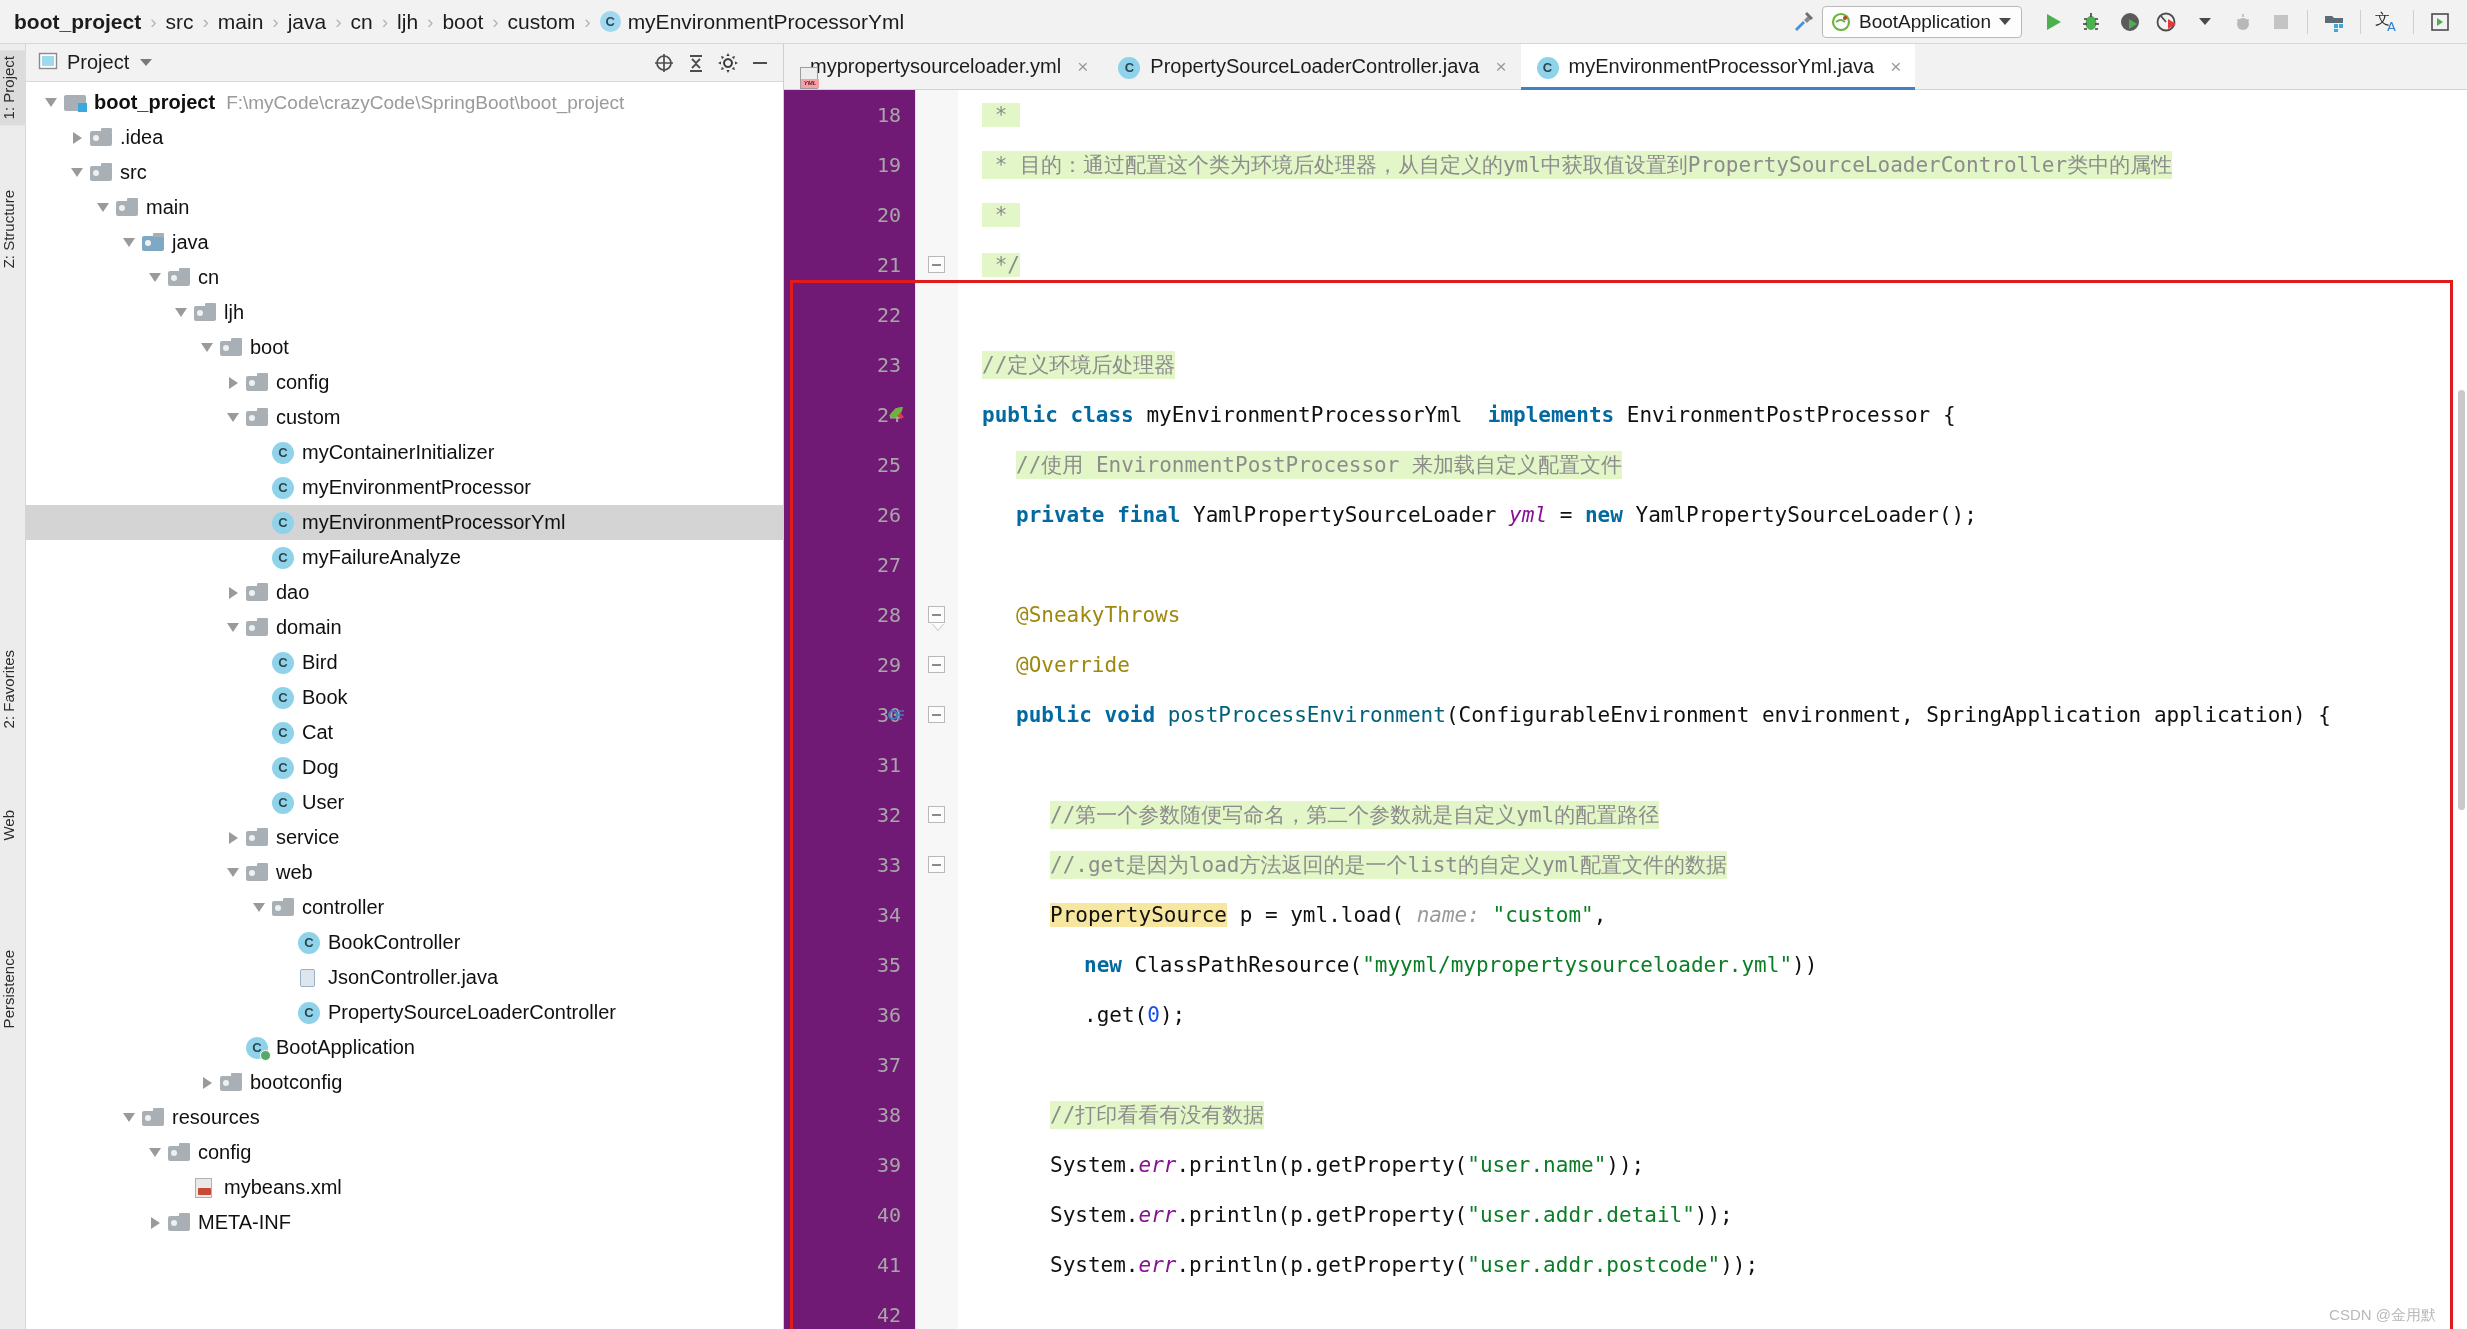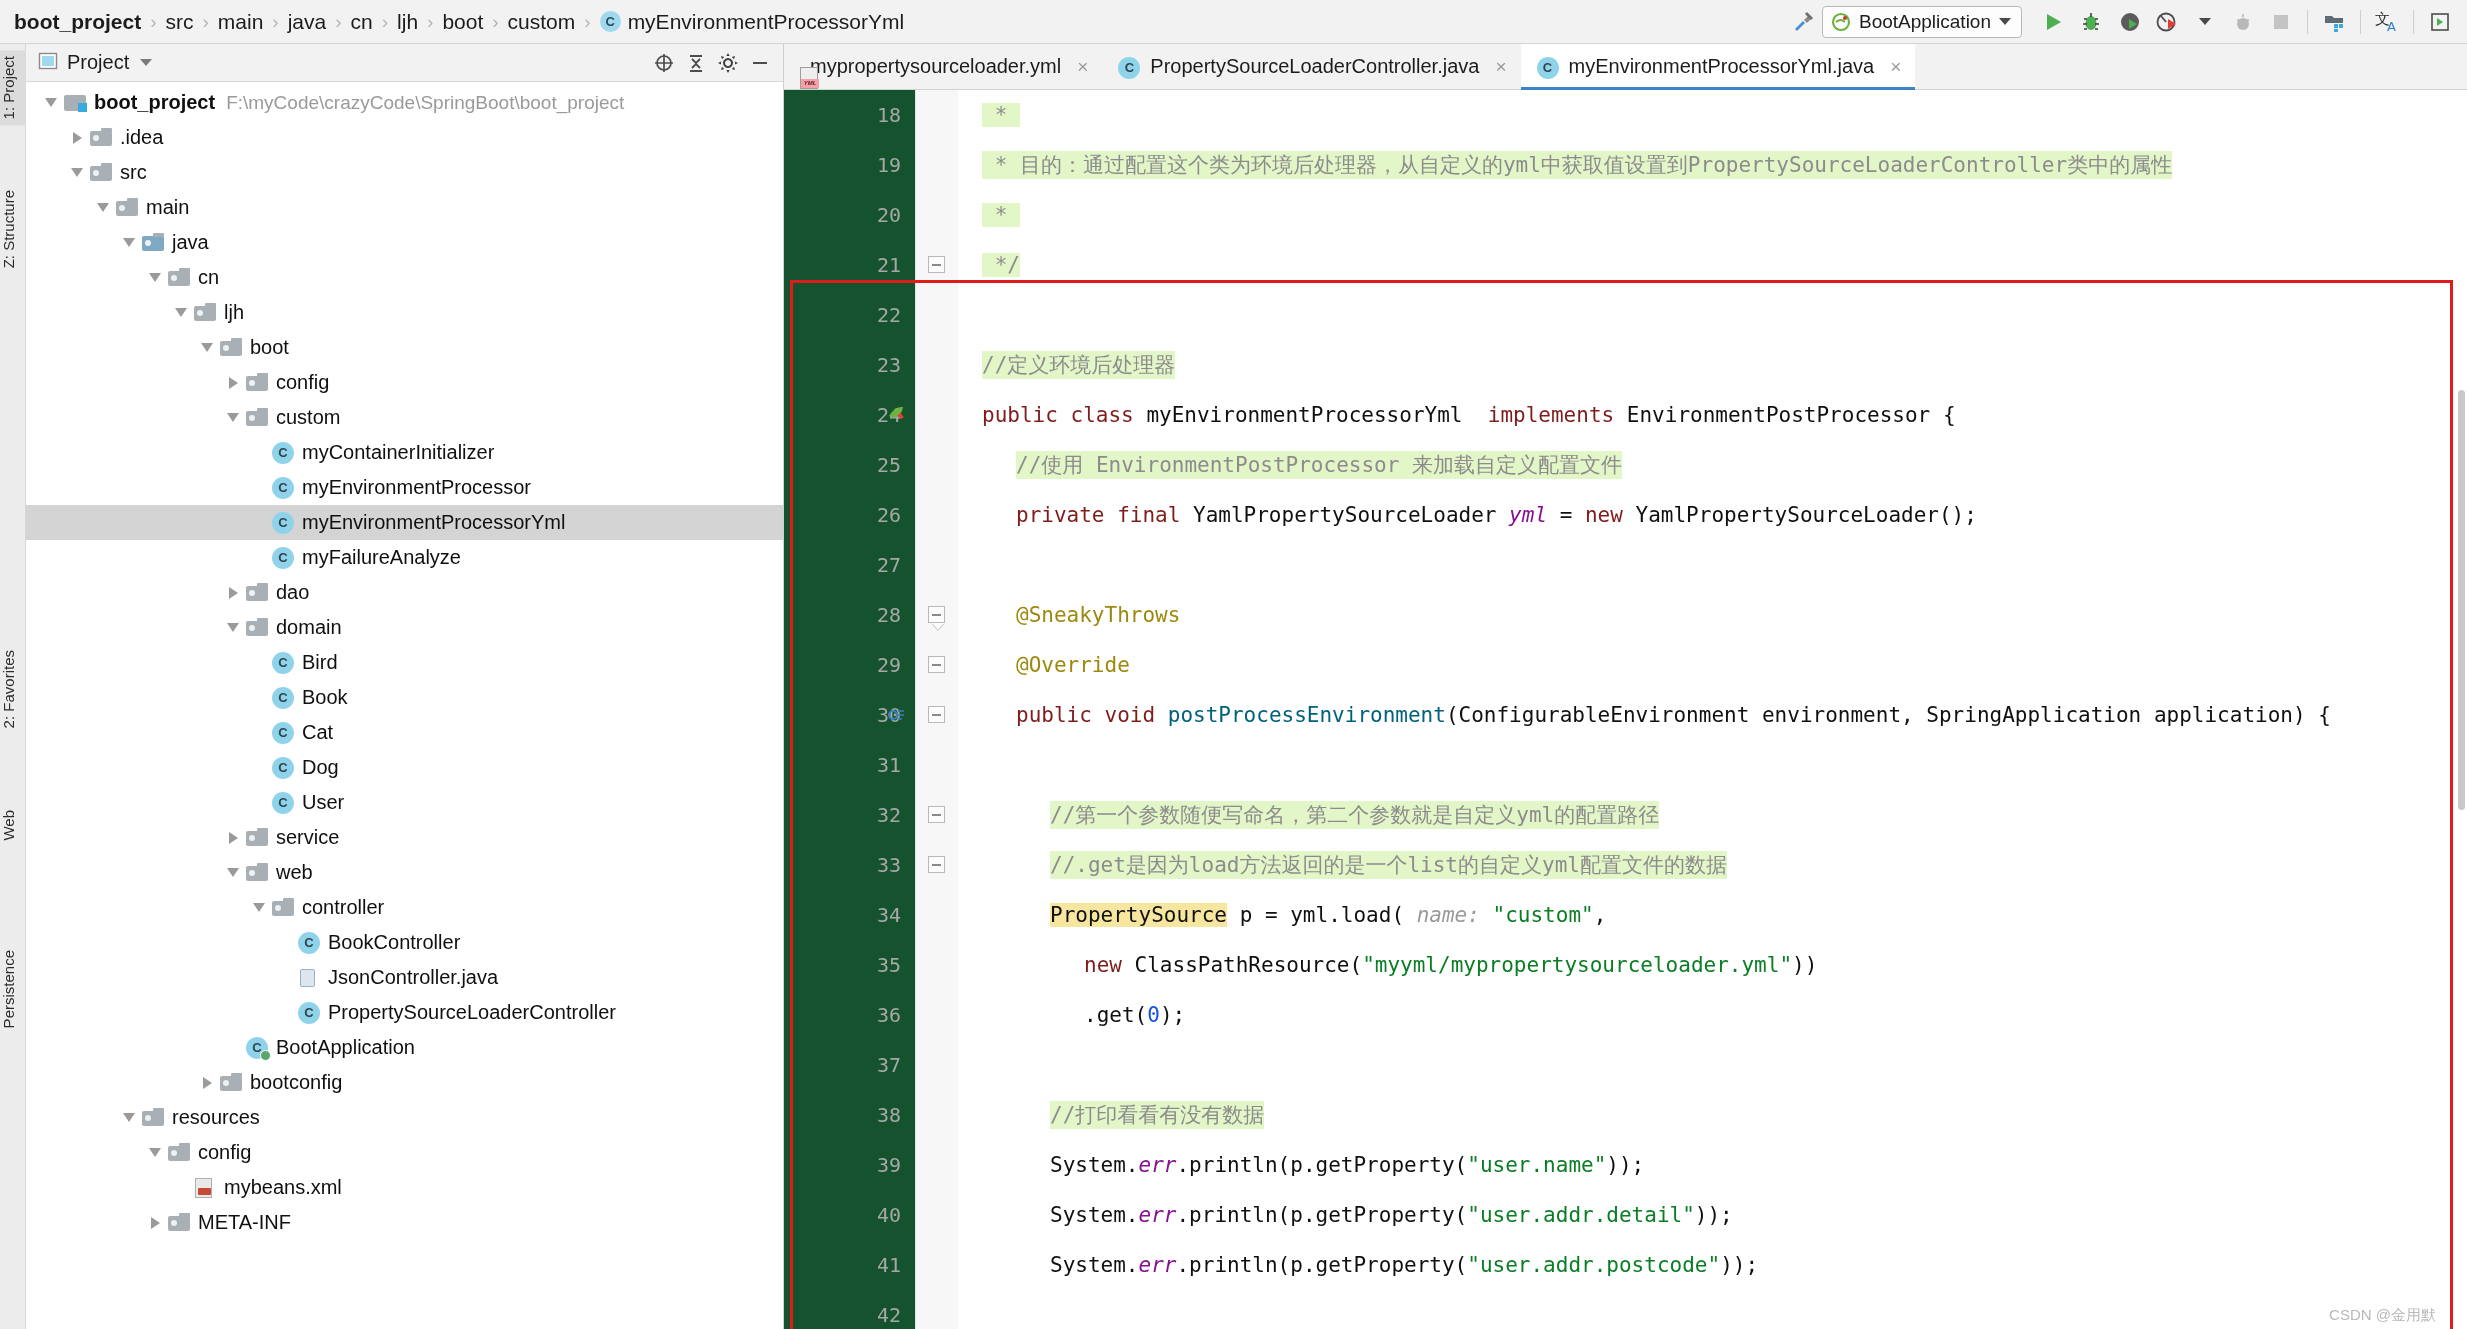--- a/index.html
+++ b/index.html
@@ -157,21 +157,21 @@
   .yml-ico { width: 20px; height: 22px; position: relative; }
   .yml-ico i { position:absolute; left:0; top:0; width:18px; height:22px; background:#eeeeee; border:1px solid #9d9d9d; }
   .yml-ico i::after {
     content: "YML"; position:absolute; left:0; bottom:0; width:18px; height:9px;
     background:#f6a0a8; color:#5a1f25; font-size:6px; line-height:9px; text-align:center; font-weight:bold;
     font-family:"Liberation Sans",sans-serif;
   }
 
   .code-area { flex: 1 1 auto; display: flex; position: relative; min-height: 0; overflow: hidden; }
   .gutter {
-    flex: 0 0 132px; background: #14532d; position: relative;
+    flex: 0 0 132px; background: #701a75; position: relative;
     border-right: 1px solid #e2e2e2;
   }
   .gline {
     height: 50px; display: flex; align-items: center; justify-content: flex-end;
     padding-right: 14px; color: #a7a7a7; font-size: 20px;
     font-family: "DejaVu Sans Mono", monospace;
   }
   .gmark { position: absolute; right: 4px; width: 26px; height: 26px; display:flex; align-items:center; justify-content:center; }
   .fold-strip { flex: 0 0 42px; background: #f7f7f7; position: relative; }
   .foldmark {
@@ -188,21 +188,21 @@
   }
 
   .codelines { flex: 1 1 auto; position: relative; background: #ffffff; overflow: hidden; }
   .cline {
     height: 50px; display: flex; align-items: center;
     font-family: "DejaVu Sans Mono", monospace;
     font-size: 21px; color: #101010; white-space: pre;
     padding-left: 24px;
   }
   .hl { background: #e3f6c8; }
-  .kw { color: #7f1d1d; font-weight: normal; }
+  .kw { color: #0369a1; font-weight: bold; }
   .ann { color: #9e880d; }
   .str { color: #0a7d25; }
   .num { color: #1750eb; }
   .cmt { color: #8c8c8c; }
   .param { color: #9a9a9a; font-style: italic; }
   .fnname { color: #00627a; }
   .field { color: #871094; font-style: italic; }
   .mark-ident { background: #f7e6a0; }
 
   

